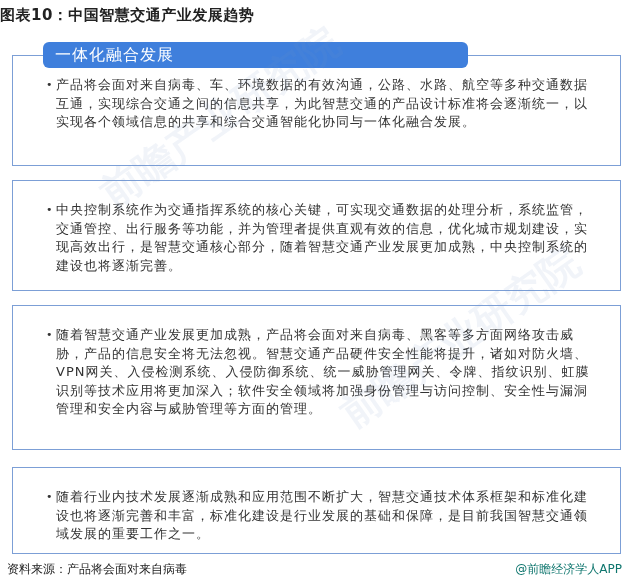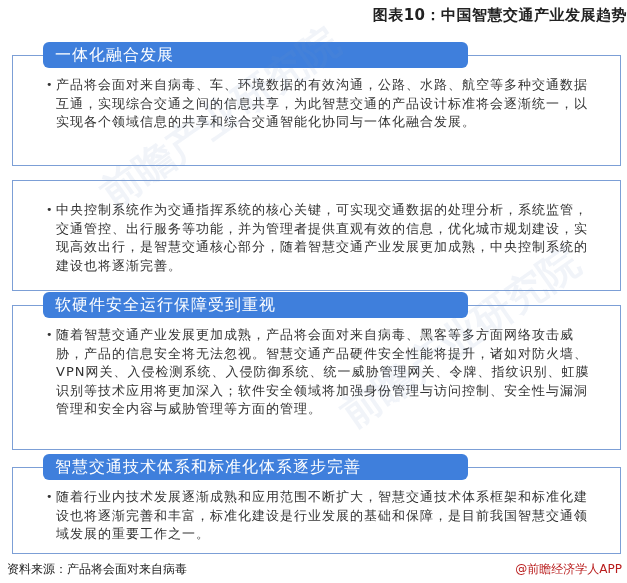--- a/index.html
+++ b/index.html
@@ -1,37 +1,37 @@
 <!DOCTYPE html>
 <html><head>
 <meta charset="utf-8">
 <style>
   * { box-sizing: border-box; margin: 0; padding: 0; }
   html, body { width: 627px; height: 583px; background: #ffffff; overflow: hidden; }
   body { position: relative; font-family: "DejaVu Sans", "Liberation Sans", sans-serif; color: #333; }
   .title {
-    position: absolute; left: 0; top: 6px; width: 627px; text-align: right;
+    position: absolute; left: 0; top: 6px; width: 627px; text-align: left;
     font-size: 15px; font-weight: bold; color: #222; letter-spacing: 0.5px;
   }
   .section { position: absolute; left: 12px; width: 609px; }
   .section .box {
     position: absolute; left: 0; right: 0; border: 1.5px solid #7c9fd6; background: #fff;
   }
   .section .pill {
     position: absolute; left: 31px; width: 425px; height: 26px; background: #3f7fdc;
     border-radius: 6px; color: #fff; font-size: 16px; line-height: 26px; padding-left: 12px;
     letter-spacing: 1px; z-index: 2;
   }
   .section .body {
     position: absolute; left: 44px; width: 536px; font-size: 13px; line-height: 18.5px;
     color: #333; letter-spacing: 1px; z-index: 2;
   }
   .section .body .bullet { position: absolute; left: -10px; top: 0; font-size: 11px; }
   .source { position: absolute; left: 7px; top: 561px; font-size: 12px; color: #222; }
-  .app { position: absolute; right: 5px; top: 561px; font-size: 12px; color: #b91c1c; }
+  .app { position: absolute; right: 5px; top: 561px; font-size: 12px; color: #0f766e; }
   .wm { position: absolute; color: rgba(120,150,200,0.10); font-size: 40px; font-weight: bold; transform: rotate(-35deg); z-index: 3; pointer-events: none; }
 </style>
 </head>
 <body>
 
 <div class="title">图表10：中国智慧交通产业发展趋势</div>
 
 <div class="section" style="top:42px; height:124px;">
   <div class="box" style="top:13px; bottom:0;"></div>
   <div class="pill" style="top:0;">一体化融合发展</div>
@@ -44,30 +44,28 @@
 <div class="section" style="top:167px; height:124px;">
   <div class="box" style="top:13px; bottom:0;"></div>
   <div class="body" style="top:34px;">
     <span class="bullet">•</span>
     <span>中央控制系统作为交通指挥系统的核心关键，可实现交通数据的处理分析，系统监管，交通管控、出行服务等功能，并为管理者提供直观有效的信息，优化城市规划建设，实现高效出行，是智慧交通核心部分，随着智慧交通产业发展更加成熟，中央控制系统的建设也将逐渐完善。</span>
   </div>
 </div>
 
 <div class="section" style="top:292px; height:158px;">
   <div class="box" style="top:13px; bottom:0;"></div>
-  <div class="pill" style="top:0;">软硬件安全运行保障受到重视</div>
   <div class="body" style="top:34px;">
     <span class="bullet">•</span>
     <span>随着智慧交通产业发展更加成熟，产品将会面对来自病毒、黑客等多方面网络攻击威胁，产品的信息安全将无法忽视。智慧交通产品硬件安全性能将提升，诸如对防火墙、VPN网关、入侵检测系统、入侵防御系统、统一威胁管理网关、令牌、指纹识别、虹膜识别等技术应用将更加深入；软件安全领域将加强身份管理与访问控制、安全性与漏洞管理和安全内容与威胁管理等方面的管理。</span>
   </div>
 </div>
 
 <div class="section" style="top:454px; height:100px;">
   <div class="box" style="top:13px; bottom:0;"></div>
-  <div class="pill" style="top:0;">智慧交通技术体系和标准化体系逐步完善</div>
   <div class="body" style="top:34px;">
     <span class="bullet">•</span>
     <span>随着行业内技术发展逐渐成熟和应用范围不断扩大，智慧交通技术体系框架和标准化建设也将逐渐完善和丰富，标准化建设是行业发展的基础和保障，是目前我国智慧交通领域发展的重要工作之一。</span>
   </div>
 </div>
 
 <div class="wm" style="left:80px; top:90px;">前瞻产业研究院</div>
 <div class="wm" style="left:320px; top:310px;">前瞻产业研究院</div>
 
 <div class="source">资料来源：产品将会面对来自病毒</div>

